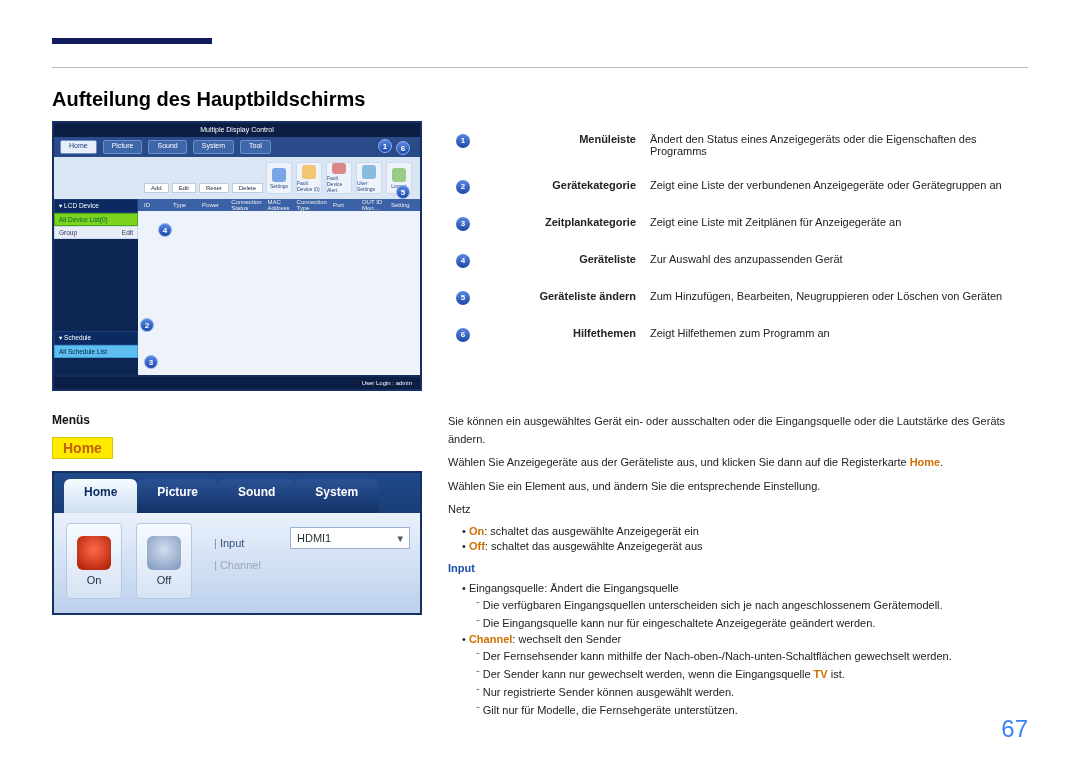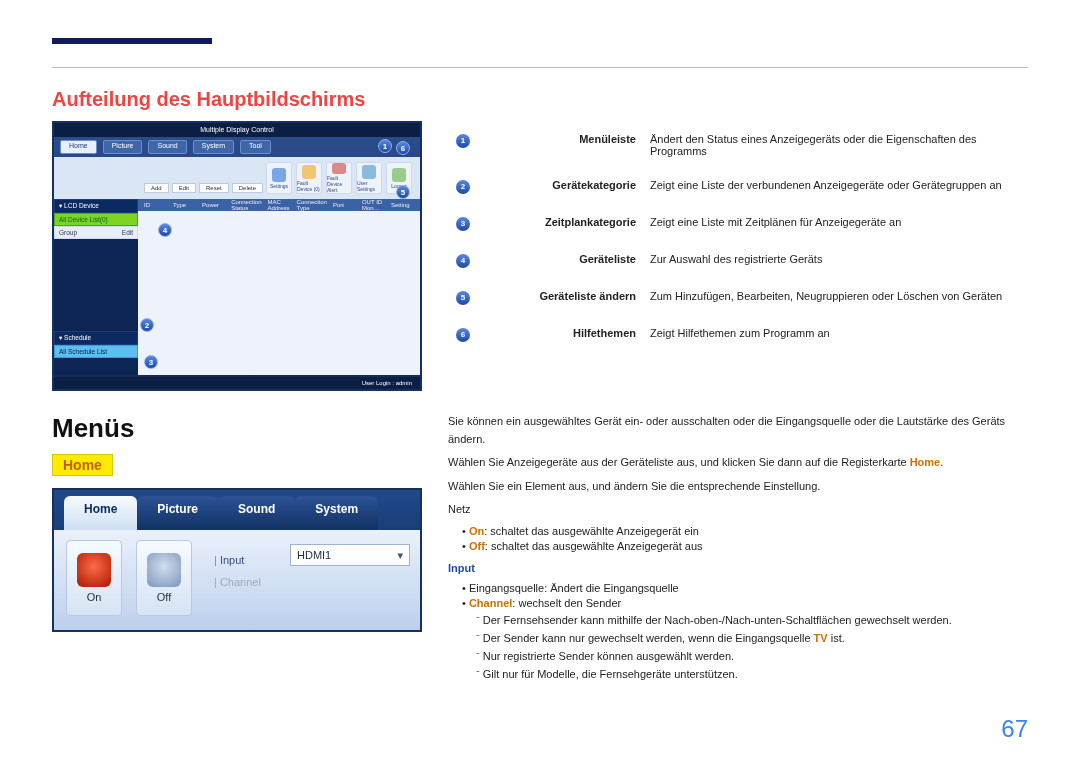--- a/index.html
+++ b/index.html
@@ -1,19 +1,19 @@
 <!DOCTYPE html>
 <html><head>
 <meta charset="utf-8">
 <style>
   * { box-sizing: border-box; margin: 0; padding: 0; }
   body { font-family: Arial, Helvetica, sans-serif; font-size: 11px; color: #222; background: #fff; width: 1080px; height: 763px; position: relative; padding: 38px 52px 30px 52px; }
   .top-rule { position:absolute; top:38px; left:52px; width:160px; height:6px; background:#0f1b5c; }
   .top-hair { position:absolute; top:67px; left:52px; right:52px; height:1px; background:#bbb; }
-  .main-heading { font-size: 20px; font-weight: 600; color: #ef4444; margin-top: 50px; margin-bottom: 10px; }
+  .main-heading { font-size: 20px; font-weight: 600; color: #000000; margin-top: 50px; margin-bottom: 10px; }
   .content-row { display:flex; gap: 26px; }
   .left-col { width: 370px; flex-shrink:0; }
   .right-col { flex:1; }
   
   .mock1 { width:370px; height:270px; background:linear-gradient(#2d4d8e,#102a5a); border:2px solid #173063; position:relative; font-size:7px; color:#fff; }
   .mock1 .titlebar{ height:14px; background:#0b1e43; text-align:center; line-height:14px; font-size:7px; }
   .mock1 .tabs{ height:20px; display:flex; gap:6px; padding:3px 6px; }
   .mock1 .tab{ background:#3f66a8; border:1px solid #6b8fc7; border-radius:2px; color:#fff; padding:1px 8px; font-size:7px; }
   .mock1 .tab.active{ background:#e9effa; color:#1a3a78; }
   .mock1 .toolbar{ height:42px; background:#dbe6f4; display:flex; justify-content:flex-end; align-items:center; gap:4px; padding:0 8px; }
@@ -34,21 +34,21 @@
   .c1{ top:16px; right:28px;} .c6{ top:18px; right:10px;} .c5{ top:62px; right:10px;}
   .c4{ top:100px; left:104px;} .c2{ top:195px; left:86px;} .c3{ top:232px; left:90px;}
   
   .legend { width:100%; }
   .legend tr td { vertical-align:top; padding:10px 6px; font-size:11px; }
   .legend .num{ width:18px;}
   .legend .lbl{ width:160px; font-weight:bold;text-align:right; }
   .ncircle{ display:inline-block; width:14px; height:14px; border-radius:50%; background:linear-gradient(#5a87e0,#1c4aa8); color:#fff; font-size:8px; font-weight:bold; text-align:center; line-height:14px; margin-right:4px;}
   
   .sec2 { display:flex; gap:26px; margin-top:22px;}
-  .menus-h{ font-size:26px; font-weight:600; color:#111; margin-bottom:10px;}
+  .menus-h{ font-size:12px; font-weight:600; color:#111; margin-bottom:10px;}
   .home-tag{ display:inline-block; background:#ffea00; font-size:14px; font-weight:bold; color:#c06000; padding:2px 10px; margin-bottom:12px; border:1px solid #d8c600;}
   
   .mock2{ width:370px; height:144px; background:linear-gradient(#204a8a,#0a1f47); border:2px solid #173063; position:relative; font-size:10px; color:#fff; }
   .mock2 .row1{ height:40px; display:flex; }
   .mock2 .tab2{ flex:0 0 auto; padding:6px 20px; margin:6px 0 0 0; background:linear-gradient(#2c5296,#113265); border-top-left-radius:6px; border-top-right-radius:6px; font-size:12px; font-weight:bold; text-align:center; }
   .mock2 .tab2.active{ background:linear-gradient(#f6fbff,#cfdff1); color:#0b2d63; }
   .mock2 .row2{ height:100px; background:linear-gradient(#eaf1fb,#bcd0ec); display:flex; }
   .mock2 .pwr{ width:150px; display:flex; gap:14px; padding:10px 12px; }
   .mock2 .pbtn{ width:56px; height:76px; background:linear-gradient(#f6fbff,#d6e3f3); border:1px solid #b6c9e1; border-radius:4px; display:flex; flex-direction:column; align-items:center; justify-content:center; gap:4px; color:#234; font-size:11px;}
   .mock2 .pic{ width:34px; height:34px; border-radius:6px; }
@@ -168,21 +168,21 @@
             <td>Zeigt eine Liste der verbundenen Anzeigegeräte oder Gerätegruppen an</td>
           </tr>
       <tr>
             <td class="num"><span class="ncircle">3</span></td>
             <td class="lbl">Zeitplankategorie</td>
             <td>Zeigt eine Liste mit Zeitplänen für Anzeigegeräte an</td>
           </tr>
       <tr>
             <td class="num"><span class="ncircle">4</span></td>
             <td class="lbl">Geräteliste</td>
-            <td>Zur Auswahl des registrierte Geräts</td>
+            <td>Zur Auswahl des anzupassenden Gerät</td>
           </tr>
       <tr>
             <td class="num"><span class="ncircle">5</span></td>
             <td class="lbl">Geräteliste ändern</td>
             <td>Zum Hinzufügen, Bearbeiten, Neugruppieren oder Löschen von Geräten</td>
           </tr>
       <tr>
             <td class="num"><span class="ncircle">6</span></td>
             <td class="lbl">Hilfethemen</td>
             <td>Zeigt Hilfethemen zum Programm an</td>
@@ -236,20 +236,24 @@
     <p>Wählen Sie ein Element aus, und ändern Sie die entsprechende Einstellung.</p>
     <p>Netz</p>
     <ul class="b">
       <li><span class="hl-orange">On</span><span>: schaltet das ausgewählte Anzeigegerät ein</span></li>
       <li><span class="hl-orange">Off</span><span>: schaltet das ausgewählte Anzeigegerät aus</span></li>
     </ul>
     <p class="subhdr">Input</p>
     <ul class="b">
       <li>Eingangsquelle: Ändert die Eingangsquelle</li>
     </ul>
+    <ul class="d">
+      <li>Die verfügbaren Eingangsquellen unterscheiden sich je nach angeschlossenem Gerätemodell.</li>
+      <li>Die Eingangsquelle kann nur für eingeschaltete Anzeigegeräte geändert werden.</li>
+    </ul>
     <ul class="b">
       <li><span class="hl-orange">Channel</span><span>: wechselt den Sender</span></li>
     </ul>
     <ul class="d">
       <li>Der Fernsehsender kann mithilfe der Nach-oben-/Nach-unten-Schaltflächen gewechselt werden.</li>
       <li><span>Der Sender kann nur gewechselt werden, wenn die Eingangsquelle </span><span class="hl-orange">TV</span><span> ist.</span></li>
       <li>Nur registrierte Sender können ausgewählt werden.</li>
       <li>Gilt nur für Modelle, die Fernsehgeräte unterstützen.</li>
     </ul>
   </div>

